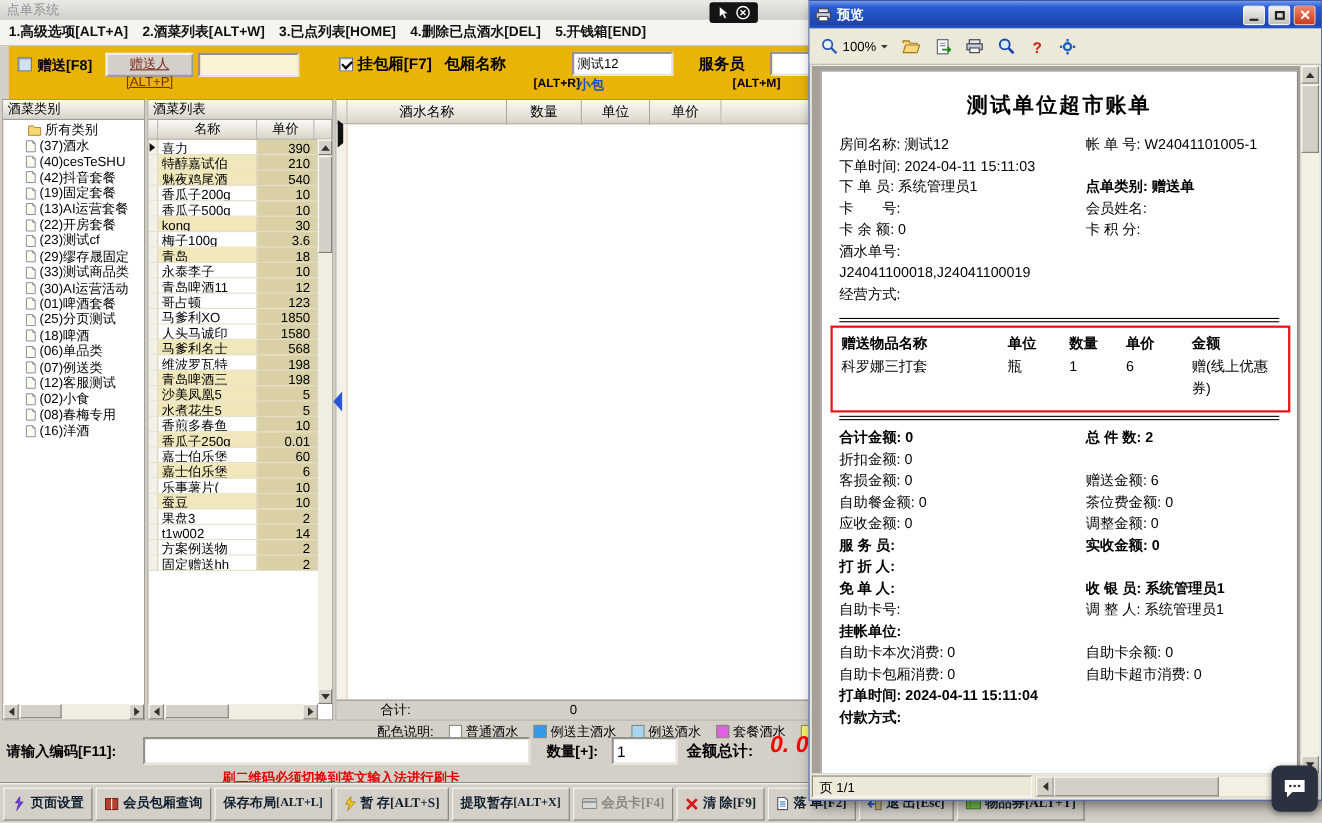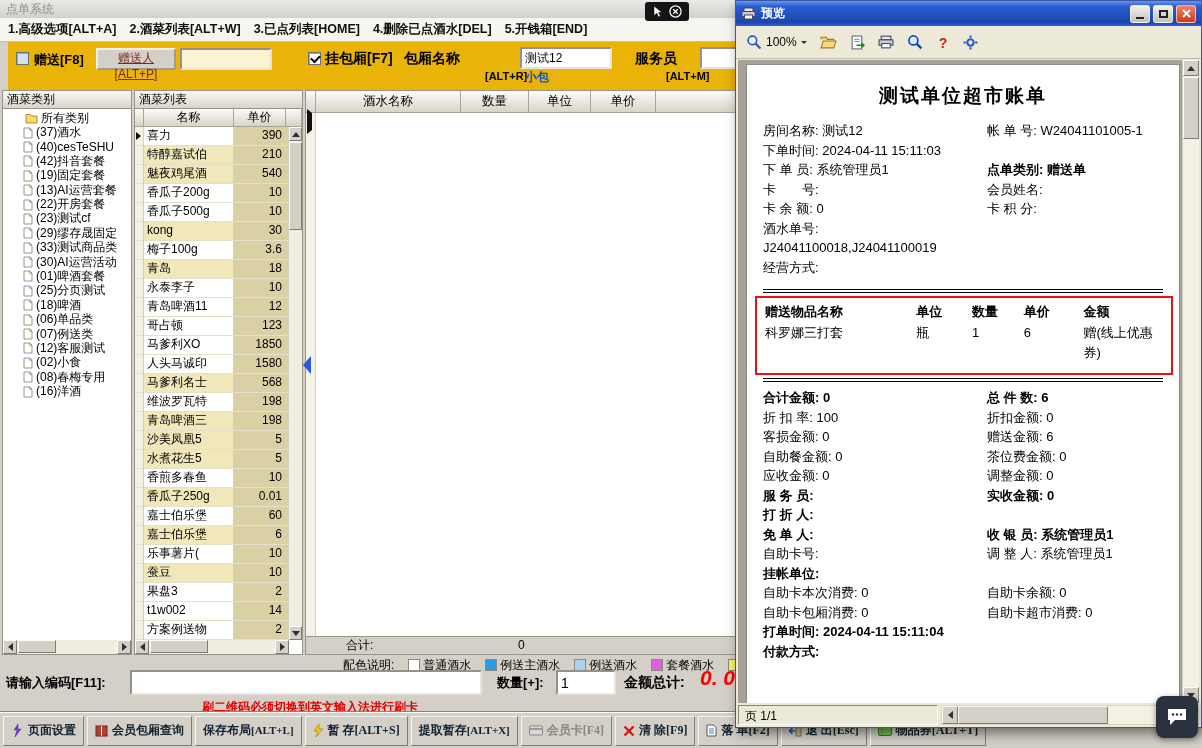--- a/index.html
+++ b/index.html
@@ -41,21 +41,21 @@
     padding-left:20px; white-space:nowrap; cursor:default; }
   .cat-item.root { padding-left:6px;margin-left:16px; }
   .cat-icon { display:flex; }
 
   .menu-panel { left:134px; width:169px; }
   .grid-colheader { display:flex; }
   .gh { background:linear-gradient(#fcfbf8,#d8d4c6); border-right:1px solid #a8a498;
     border-bottom:1px solid #a8a498; text-align:center; font-size:12px; line-height:17px; height:18px; }
   .gh.gut { width:9px; } .gh.name { width:90px; } .gh.price { width:52px; } .gh.tail { flex:1; }
   .menu-rows { position:absolute; left:0; top:36px; right:13px; bottom:14px; overflow:hidden; }
-  .mrow { display:flex; height:19px; cursor:default; }
+  .mrow { display:flex; height:14px; cursor:default; }
   .mcell { border-right:1px solid #d6d0ba; border-bottom:1px solid #e6e0ca; overflow:hidden; white-space:nowrap; }
   .mcell.gutter { width:9px; background:#f4f1e8; display:flex; align-items:center; }
   .mcell.name { width:90px; font-size:12px; line-height:17px; padding-left:3px; }
   .mcell.name.hl { background:#f0e7bb; }
   .mcell.price { width:52px; font-size:12px; line-height:17px; text-align:right; padding-right:3px; background:#d9d0a6; }
   .mcell.tail { flex:1; background:#d9d0a6; }
   .marker { width:0; height:0; border-left:5px solid #101010; border-top:4px solid transparent;
     border-bottom:4px solid transparent; margin-left:1px; }
 
   .order-panel { left:305px; right:0; width:auto; }
@@ -879,24 +879,23 @@
                 <span class="icol2">1</span>
                 <span class="icol3">6</span>
                 <span class="icol4">赠(线上优惠券)</span>
               </div>
             </div>
         </div>
         <div class="sep"></div>
         <div id="receipt-summary">
             <div class="rline">
               <span class="rl bold">合计金额: 0</span>
-              <span class="rr bold">总 件 数: 6</span>
-            </div>
-            <div class="rline">
-              <span class="rl">折 扣 率: 100</span>
+              <span class="rr bold">总 件 数: 2</span>
+            </div>
+            <div class="rline">
               <span class="rr">折扣金额: 0</span>
             </div>
             <div class="rline">
               <span class="rl">客损金额: 0</span>
               <span class="rr">赠送金额: 6</span>
             </div>
             <div class="rline">
               <span class="rl">自助餐金额: 0</span>
               <span class="rr">茶位费金额: 0</span>
             </div>

